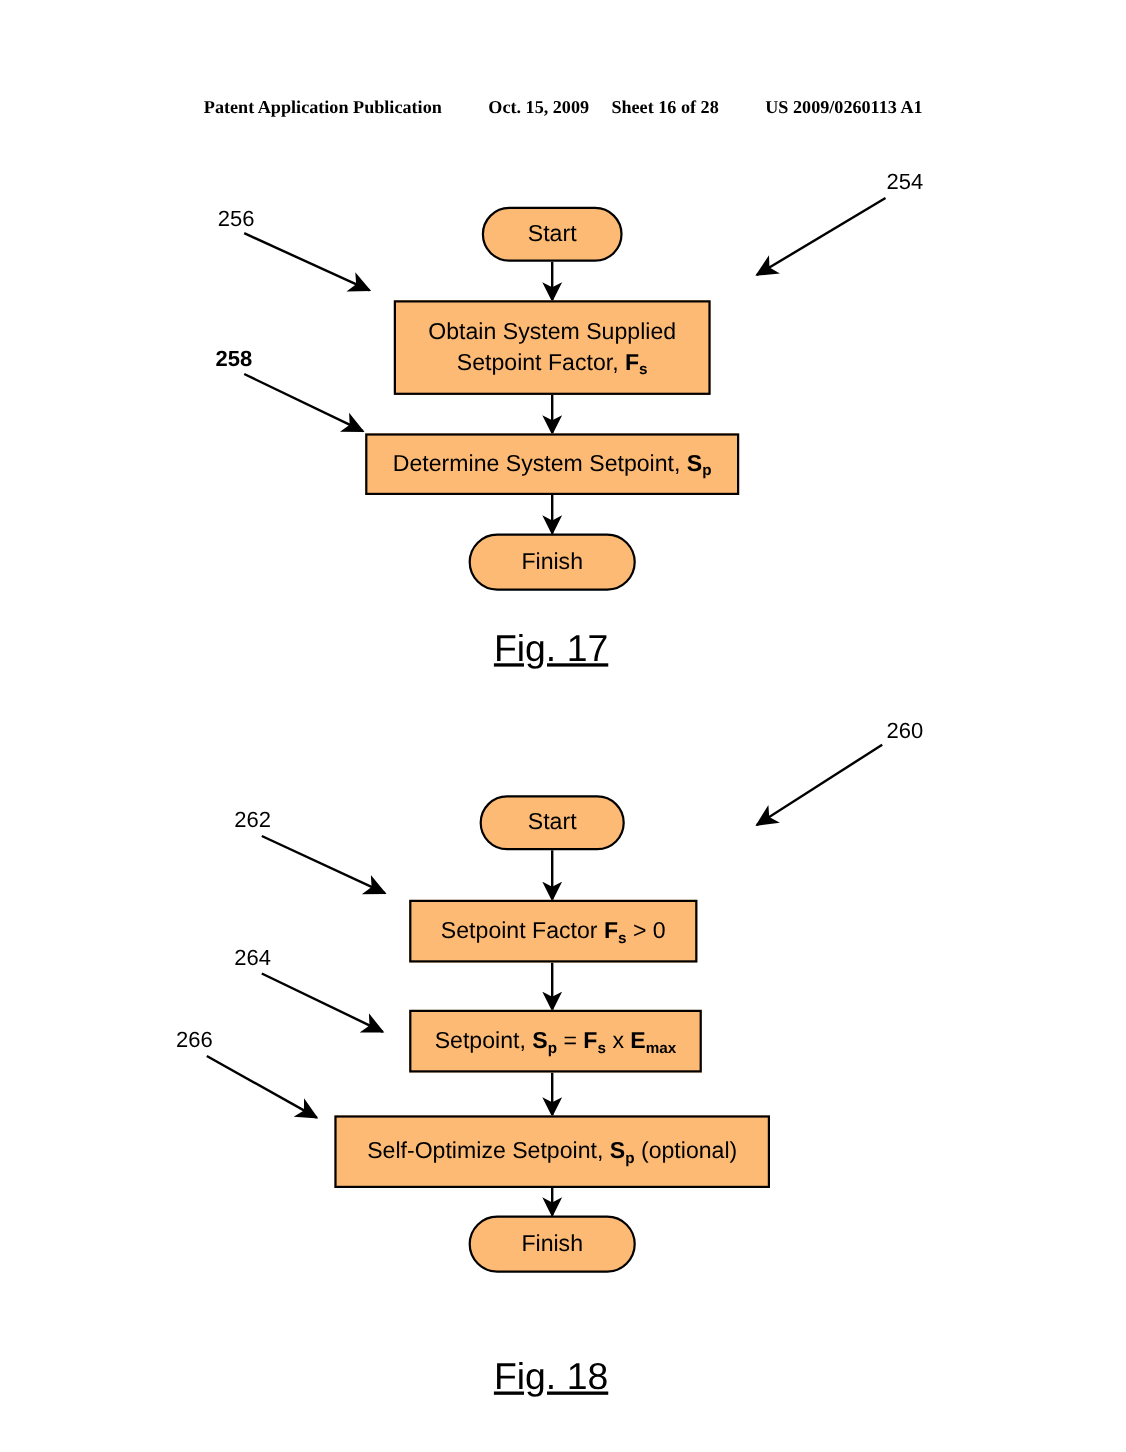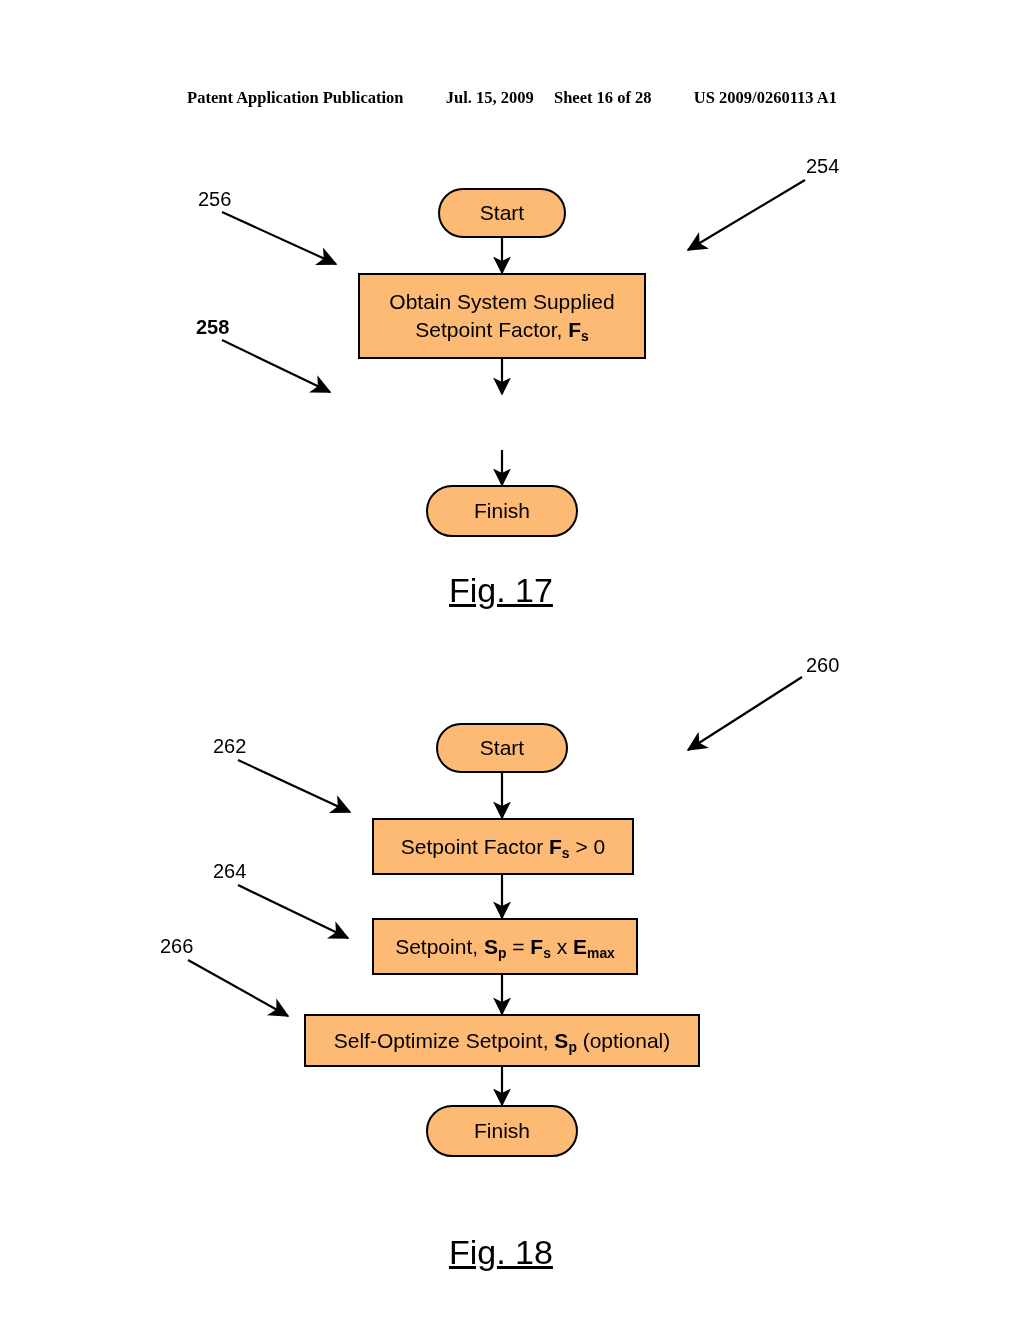--- a/index.html
+++ b/index.html
@@ -99,21 +99,21 @@
     white-space: nowrap;
     text-decoration: underline;
   }
 </style>
 </head>
 <body>
 
 <div class="page-header">
   <span class="seg">Patent Application Publication</span>
   <span class="gap-lg"></span>
-  <span class="seg">Jul. 15, 2009</span>
+  <span class="seg">Oct. 15, 2009</span>
   <span class="gap-sm"></span>
   <span class="seg">Sheet 16 of 28</span>
   <span class="gap-lg"></span>
   <span class="seg">US 2009/0260113 A1</span>
 </div>
 
 <div class="figure fig-17">
 
   <svg class="svg-layer" viewBox="0 0 1024 500">
     <defs>
@@ -138,20 +138,25 @@
     <span class="txt">Start</span>
   </div>
 
   <div class="node process" style="left:358px; top:133px; width:288px; height:86px;">
     <span class="txt two-line">
       <span>Obtain System Supplied</span><br>
       <span>Setpoint Factor, </span><span class="b">F</span><sub class="b">s</sub>
     </span>
   </div>
 
+  <div class="node process" style="left:332px; top:254px; width:340px; height:56px;">
+    <span class="txt">
+      <span>Determine System Setpoint, </span><span class="b">S</span><sub class="b">p</sub>
+    </span>
+  </div>
 
   <div class="node terminator" style="left:426px; top:345px; width:152px; height:52px;">
     <span class="txt">Finish</span>
   </div>
 
   <div class="ref-num" style="left:198px; top:48px;">256</div>
   <div class="ref-num" style="left:196px; top:176px;font-weight:bold;">258</div>
   <div class="ref-num" style="left:806px; top:15px;">254</div>
 
   <div class="fig-caption" style="left:449px; top:431px;">Fig. 17</div>
@@ -189,21 +194,21 @@
       <span>Setpoint Factor </span><span class="b">F</span><sub class="b">s</sub><span> &gt; 0</span>
     </span>
   </div>
 
   <div class="node process" style="left:372px; top:278px; width:266px; height:57px;">
     <span class="txt">
       <span>Setpoint, </span><span class="b">S</span><sub class="b">p</sub><span> = </span><span class="b">F</span><sub class="b">s</sub><span> x </span><span class="b">E</span><sub class="b">max</sub>
     </span>
   </div>
 
-  <div class="node process" style="left:304px; top:374px; width:396px; height:53px;">
+  <div class="node process" style="left:304px; top:374px; width:396px; height:66px;">
     <span class="txt">
       <span>Self-Optimize Setpoint, </span><span class="b">S</span><sub class="b">p</sub><span> (optional)</span>
     </span>
   </div>
 
   <div class="node terminator" style="left:426px; top:465px; width:152px; height:52px;">
     <span class="txt">Finish</span>
   </div>
 
   <div class="ref-num" style="left:213px; top:95px;">262</div>

